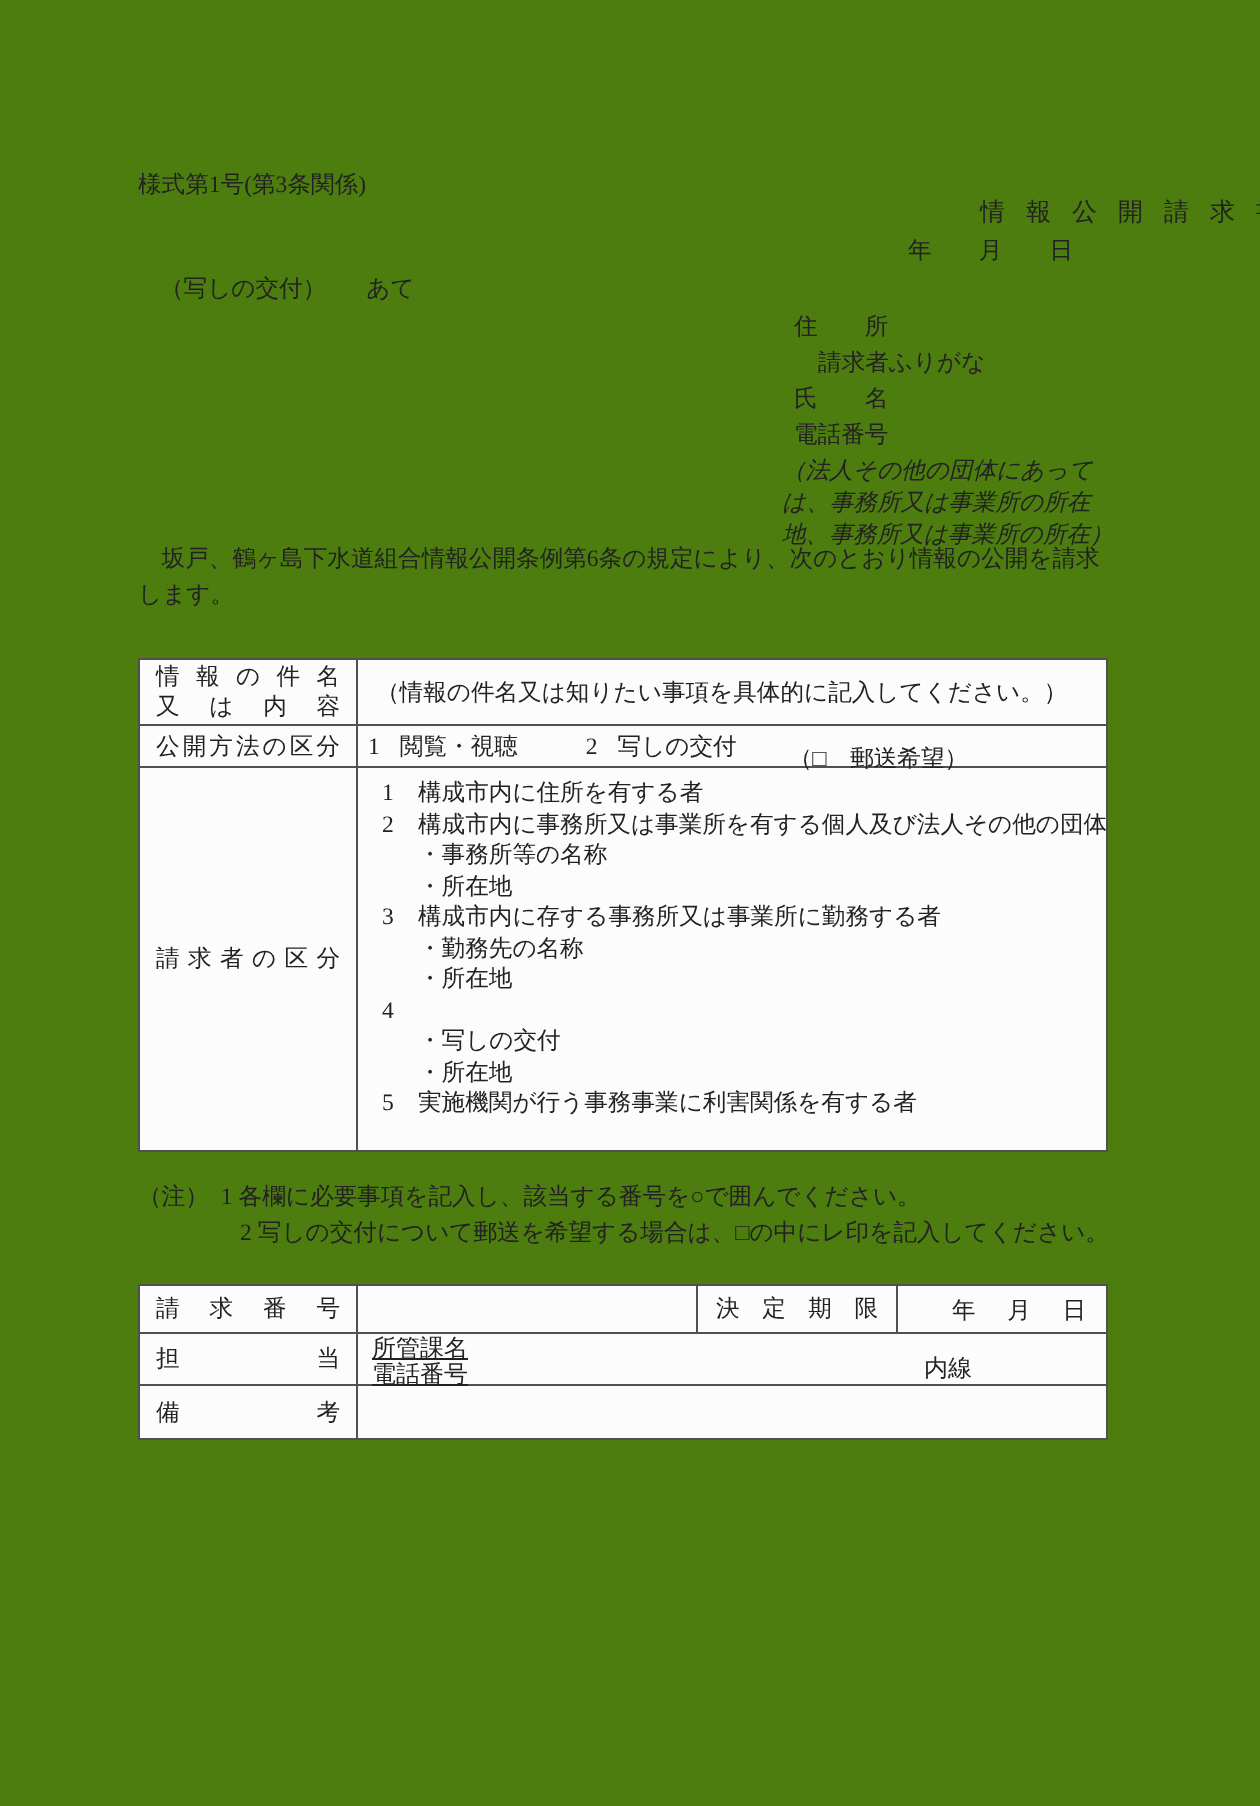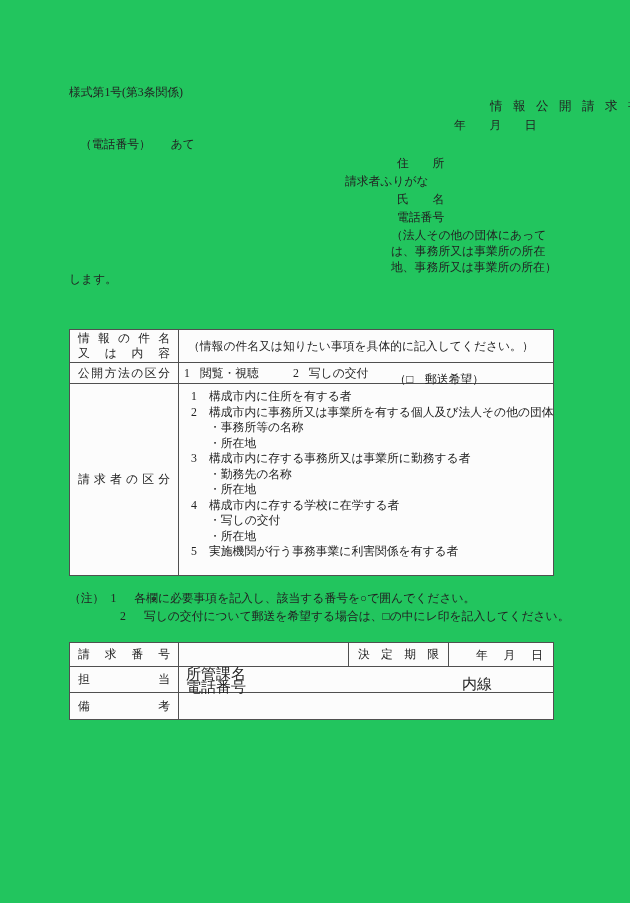--- a/index.html
+++ b/index.html
@@ -1,40 +1,40 @@
 <!DOCTYPE html>
 <html><head>
 <meta charset="utf-8">
 <style>
   html,body{margin:0;padding:0;background:#e8e8e8;}
   .page{
     position:relative;
     width:630px;height:903px;
     margin:0 auto;
-    background:#22c55e;
+    background:#4d7c0f;
     color:#222;
     font-family:"Liberation Serif","DejaVu Serif",serif;
     font-size:11.8px;
     line-height:16px;
     overflow:hidden;
   }
   .abs{position:absolute;white-space:nowrap;}
 
   
   #form-number{left:69px;top:84px;}
   #doc-title{left:0;top:98px;width:100%;text-align:right;font-size:12.5px;letter-spacing:10.5px;text-indent:10.5px;padding-left:21px;}
   #date-top{left:454px;top:117px;}
   #addressee{left:80px;top:136px;}
   #addressee .suffix{margin-left:20px;}
   #requester-block{left:345px;top:154px;line-height:18px;}
   .rb-line{height:18px;white-space:nowrap;font-family:Liberation Serif, serif;}
   .rb-ind{padding-left:52px;}
-  #requester-line{display:flex;}
+  #requester-line{display:flex;justify-content:center;}
   #furigana{margin-left:0;}
-  #corp-note{padding-left:46px;line-height:16px;margin-top:1px;}
+  #corp-note{padding-left:46px;line-height:16px;margin-top:1px;font-style:italic;}
   #body-par{left:69px;top:271px;line-height:17.5px;}
 
   
   .tbl{position:absolute;left:69px;width:485px;border:1.5px solid #505050;box-sizing:border-box;background:#fcfcfc;}
   .trow{display:flex;border-bottom:1px solid #505050;box-sizing:border-box;}
   .trow:last-child{border-bottom:none;}
   .lblcell{width:109px;flex:none;border-right:1px solid #505050;padding:0 8px;box-sizing:border-box;
            display:flex;flex-direction:column;justify-content:center;}
   .valcell{flex:1;min-width:0;box-sizing:border-box;}
   .jrow{display:flex;justify-content:space-between;width:100%;line-height:15px;}
@@ -52,64 +52,65 @@
   #t1r3 .valcell{padding:5px 0 0 12px;line-height:15.5px;}
   .item{display:flex;white-space:nowrap;}
   .ino{width:18px;flex:none;}
   .isub{padding-left:18px;white-space:nowrap;}
 
   
   #notes{left:69px;top:589px;line-height:18px;}
   .note-line{display:flex;white-space:nowrap;}
   .note-no1{margin-left:6px;}
   .note-no2{margin-left:51px;}
-  .note-txt{margin-left:18px;}
+  .note-txt{margin-left:3px;}
 
   
   #t2{top:642px;}
   #t2r1{height:24px;}
   .t2c2{width:170px;flex:none;border-right:1px solid #505050;box-sizing:border-box;}
   .t2c3{width:100px;flex:none;border-right:1px solid #505050;box-sizing:border-box;
         display:flex;align-items:center;padding:0 9px;}
   .t2c4{flex:1;display:flex;align-items:center;justify-content:flex-end;
         padding-right:8px;letter-spacing:2px;box-sizing:border-box;}
   #t2r2{height:26px;}
-  #t2r2 .valcell{position:relative;font-size:15px;line-height:12.5px;padding:1px 0 0 7px;}
+  #t2r2 .valcell{position:relative;font-size:12px;line-height:12.5px;padding:1px 0 0 7px;text-decoration:underline;}
   #ext-label{position:absolute;left:283px;bottom:2px;margin-top:14px;}
   #t2r3{height:26px;}
 </style>
 </head>
 <body>
 
 <div class="page">
 
   <div class="abs" id="form-number">様式第1号(第3条関係)</div>
   <div class="abs" id="doc-title">情報公開請求書</div>
   <div class="abs" id="date-top">年　　月　　日</div>
 
   <div class="abs" id="addressee">
-    <span>（電話番号）</span><span class="suffix">あて</span>
+    <span>（写しの交付）</span><span class="suffix">あて</span>
   </div>
 
   <div class="abs" id="requester-block">
     <div class="rb-line rb-ind">住　　所</div>
     <div class="rb-line" id="requester-line">
       <span>請求者</span>
       <span id="furigana">ふりがな</span>
     </div>
     <div class="rb-line rb-ind">氏　　名</div>
     <div class="rb-line rb-ind">電話番号</div>
     <div id="corp-note">
       <div>（法人その他の団体にあって</div>
       <div>は、事務所又は事業所の所在</div>
       <div>地、事務所又は事業所の所在）</div>
     </div>
   </div>
 
   <div class="abs" id="body-par">
+    <div>　坂戸、鶴ヶ島下水道組合情報公開条例第6条の規定により、次のとおり情報の公開を請求</div>
     <div>します。</div>
   </div>
 
   <div class="tbl" id="t1">
     <div class="trow" id="t1r1">
       <div class="lblcell">
         <div class="jrow">
             <span>情</span>
             <span>報</span>
             <span>の</span>
@@ -170,21 +171,20 @@
         <div class="isub">・事務所等の名称</div>
         <div class="isub">・所在地</div>
         <div class="item">
             <span class="ino">3</span>
             <span>構成市内に存する事務所又は事業所に勤務する者</span>
           </div>
         <div class="isub">・勤務先の名称</div>
         <div class="isub">・所在地</div>
         <div class="item">
             <span class="ino">4</span>
-            <span>構成市内に存する学校に在学する者</span>
           </div>
         <div class="isub">・写しの交付</div>
         <div class="isub">・所在地</div>
         <div class="item">
             <span class="ino">5</span>
             <span>実施機関が行う事務事業に利害関係を有する者</span>
           </div>
       </div>
     </div>
   </div>

